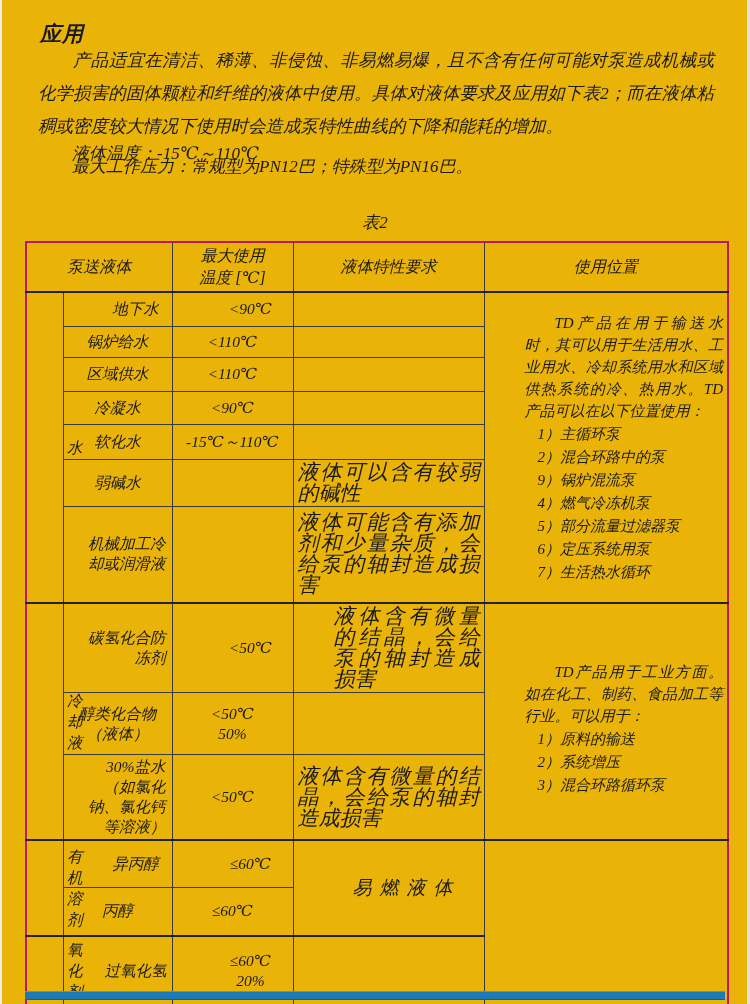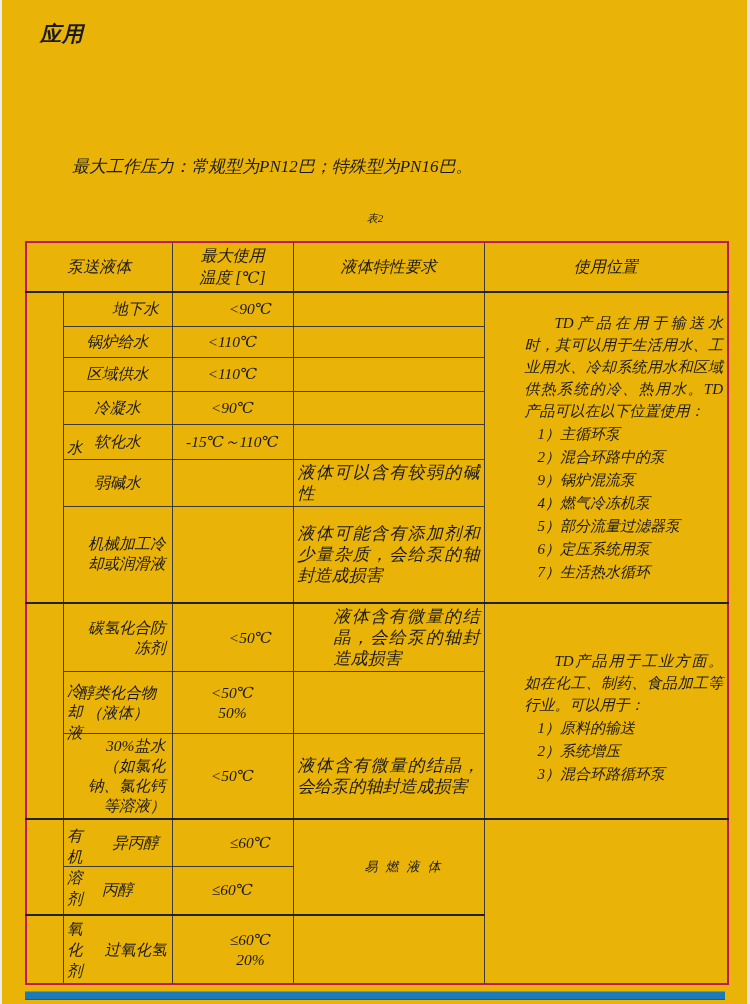--- a/index.html
+++ b/index.html
@@ -25,21 +25,21 @@
     text-indent:2em;text-align:justify;
   }
   .spec{
     position:absolute;left:72px;margin:0;
     font-size:17px;line-height:22px;
   }
   .spec-temp{top:143px;}
   .spec-press{top:156px;}
   .table-caption{
     position:absolute;left:0;top:211px;width:750px;margin:0;
-    text-align:center;font-size:11px;
+    text-align:center;font-size:17px;
   }
 
   table.liquids{
     position:absolute;left:25px;top:241px;
     width:702px;border-collapse:collapse;table-layout:fixed;
     border:2px solid #be185d;
     font-size:15.5px;
   }
   table.liquids th,table.liquids td{
     border:1px solid #3c3c3c;
@@ -51,24 +51,24 @@
   thead th{border-bottom:2px solid #232323;font-size:16px;text-align:center;line-height:22px;}
 
   td.cat{
     text-align:center;padding:0 9px;line-height:21px;font-size:15.5px;
     word-break:break-all;
   }
   td.name{text-align:center;line-height:20px;}
   td.name.left{text-align:right;padding:2px 6px 2px 12px;}
   td.temp{text-align:center;line-height:20px;}
   td.req{
-    text-align:left;font-size:17px;line-height:21px;
+    text-align:left;font-size:21px;line-height:21px;
     padding:3px 8px;text-align:justify;
   }
-  td.flam{text-align:center;letter-spacing:8px;padding-left:12px;font-size:13px;}
+  td.flam{text-align:center;letter-spacing:8px;padding-left:12px;font-size:19px;}
   td.usage{
     vertical-align:top;font-size:15px;line-height:22px;
     padding:7px 7px 0 8px;
     margin-left:48px;
   }
   td.usage.pad{padding-top:16px;}
   .u-intro{margin:0;text-indent:2em;text-align:justify;}
   .u-items{margin-top:1px;}
   .u-items div{padding-left:13px;line-height:23px;}
 
@@ -82,21 +82,23 @@
 </style>
 </head>
 <body>
 
 <div class="page">
   <div class="edge-left"></div>
   <div class="edge-right"></div>
 
   <h1 class="page-title">应用</h1>
 
-
+  <p class="intro">产品适宜在清洁、稀薄、非侵蚀、非易燃易爆，且不含有任何可能对泵造成机械或化学损害的固体颗粒和纤维的液体中使用。具体对液体要求及应用如下表2；而在液体粘稠或密度较大情况下使用时会造成泵特性曲线的下降和能耗的增加。</p>
+
+  <p class="spec spec-temp">液体温度：-15℃～110℃</p>
   <p class="spec spec-press">最大工作压力：常规型为PN12巴；特殊型为PN16巴。</p>
 
   <p class="table-caption">表2</p>
 
   <table class="liquids">
     <colgroup>
       <col style="width:37px">
         <col style="width:109px">
         <col style="width:121px">
         <col style="width:191px">

